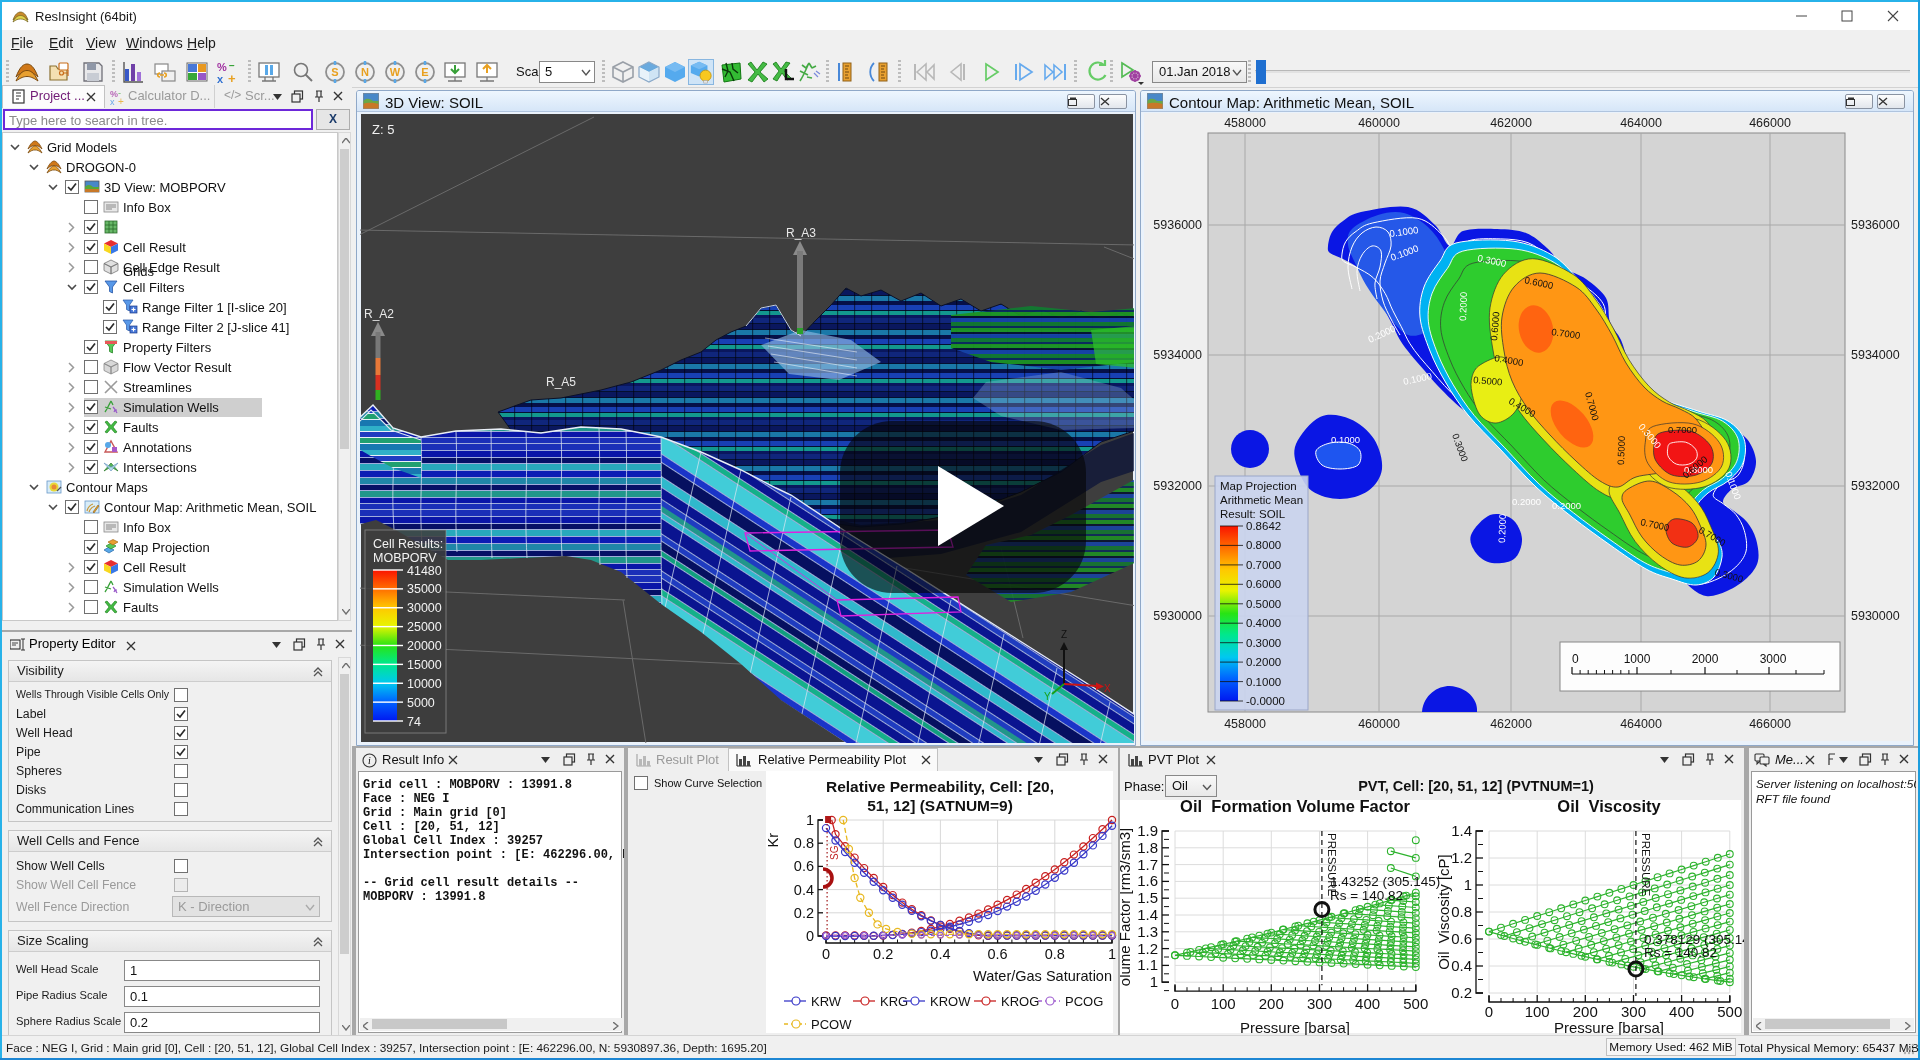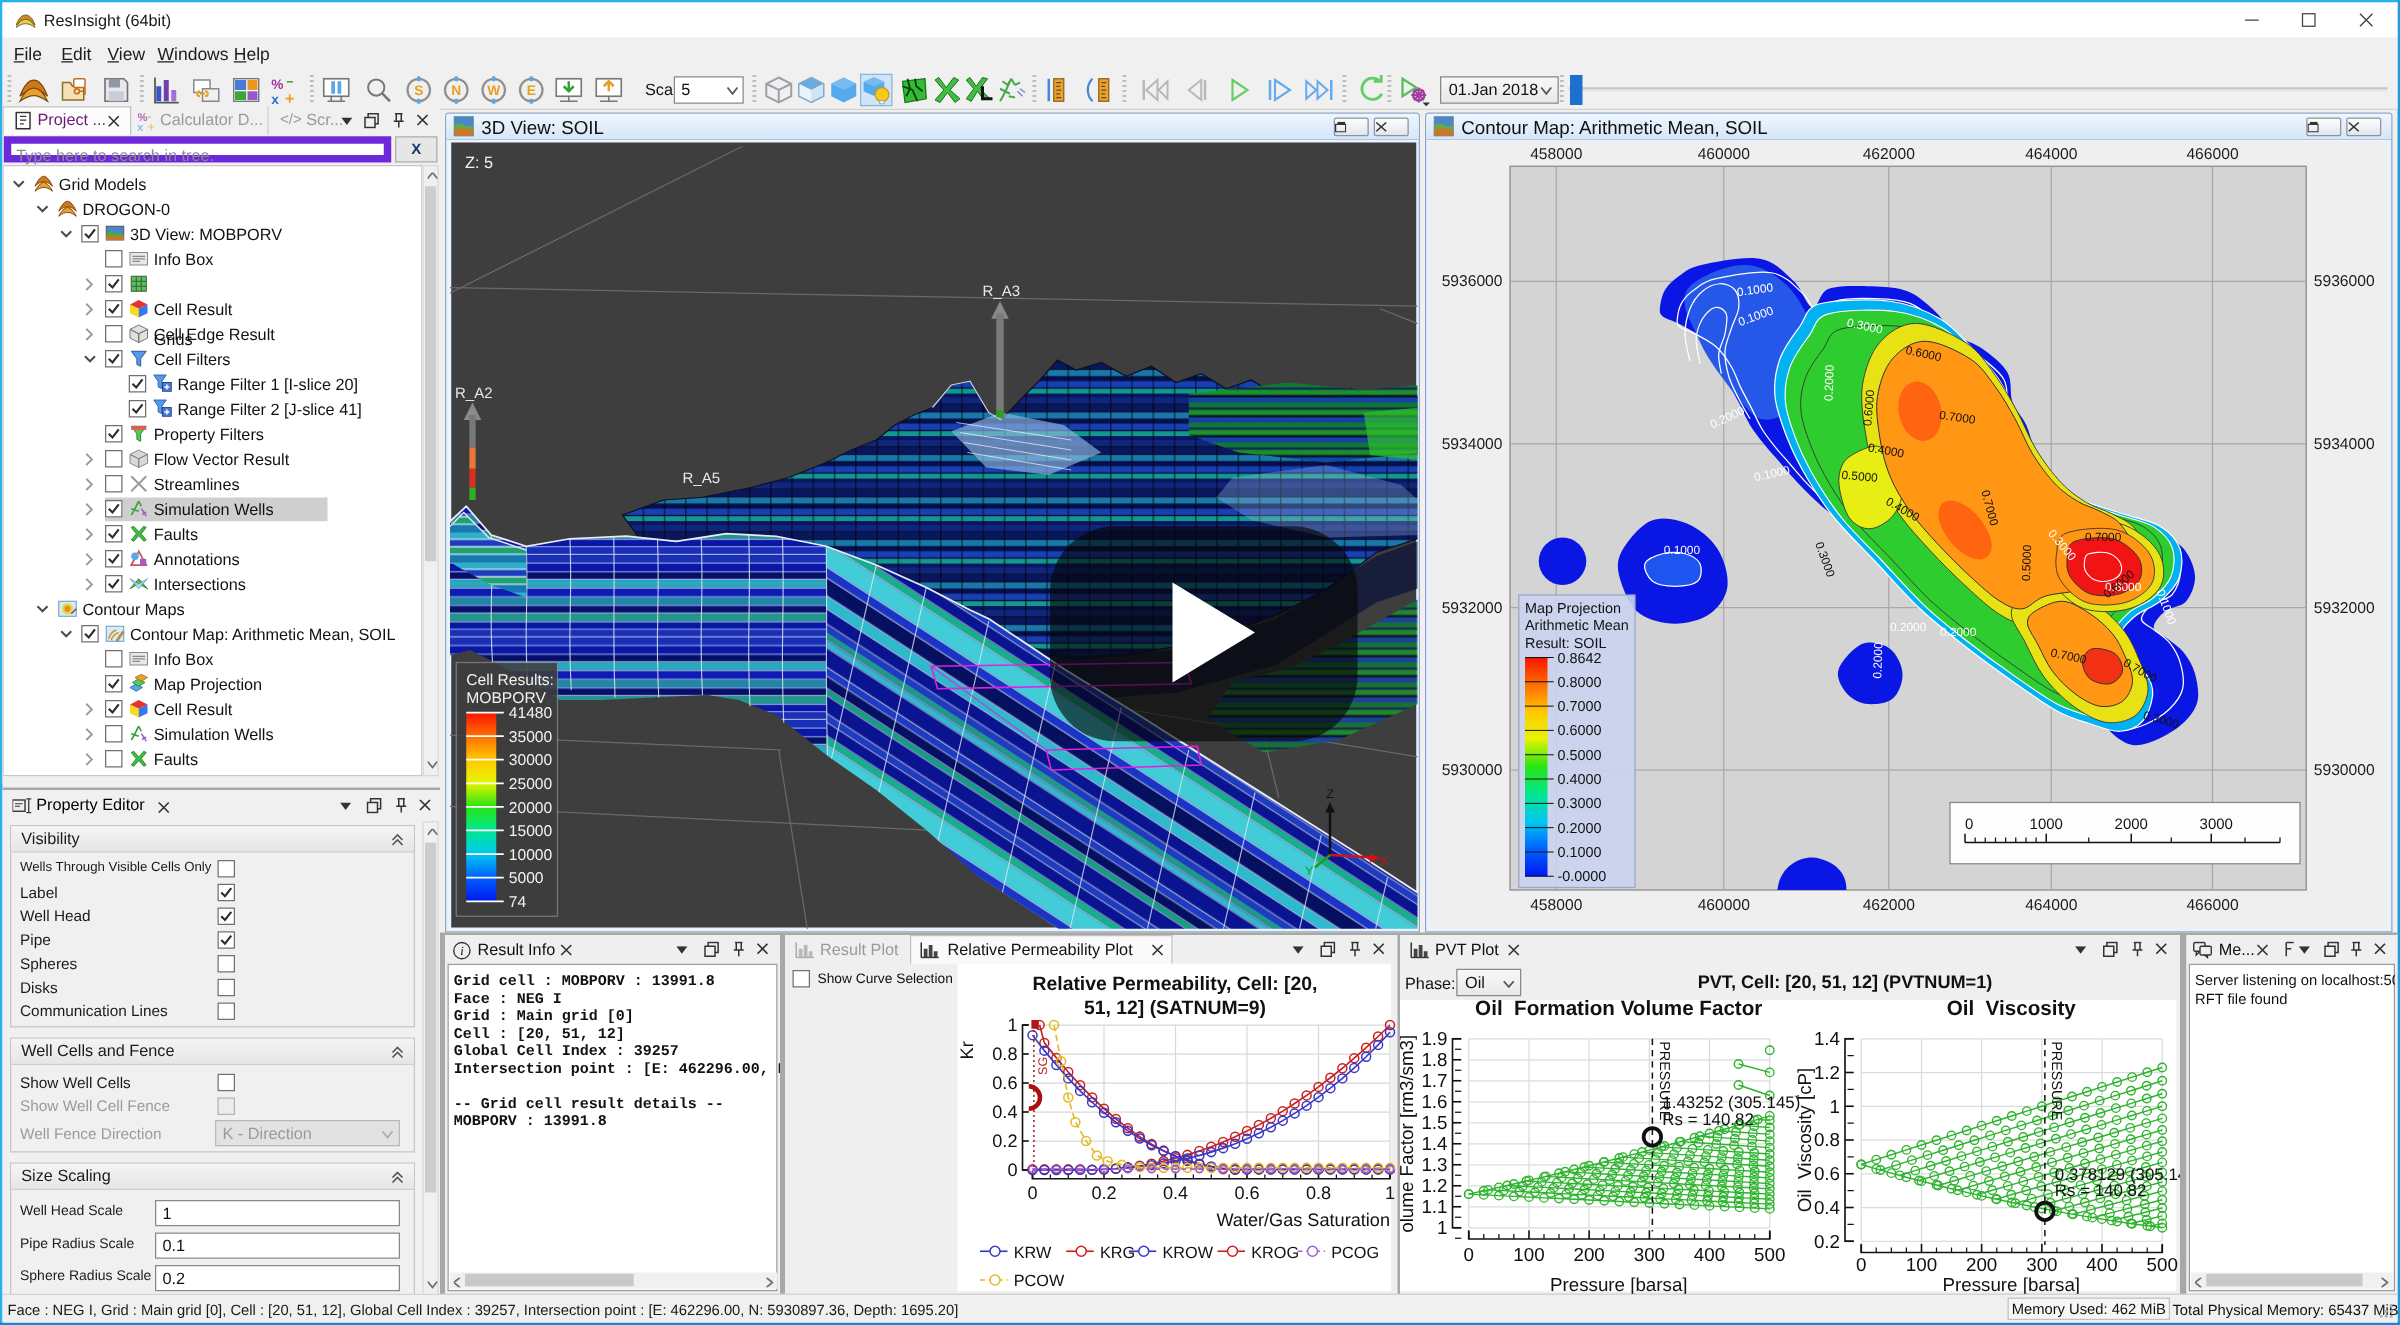--- a/index.html
+++ b/index.html
@@ -242,21 +242,21 @@
         <rect x="3.5" y="1" width="8" height="8" fill="none" stroke="#333" stroke-width="1.2"></rect>
         <rect x="1" y="4" width="8" height="8" fill="#f0f0f0" stroke="#333" stroke-width="1.2"></rect>
       </svg>
       <svg class="abs" style="left:311px;top:5px" width="12" height="13">
         <path d="M3 1 H9 M4 1 V7 M8 1 V7 M2 7 H10 M6 7 V12" stroke="#333" stroke-width="1.2"></path>
       </svg>
       <svg class="abs" style="left:331px;top:6px" width="11" height="11">
         <path d="M1 1 L9 9 M9 1 L1 9" stroke="#333" stroke-width="1.4"></path>
       </svg>
     </div>
-    <div class="abs" style="left:1px;top:24px;width:310px;height:21px;background:#fff;border:6px solid #6d28d9;font-size:13px;color:#8a8a8a;line-height:19px;padding-left:4px;">Type here to search in tree.</div>
+    <div class="abs" style="left:1px;top:24px;width:310px;height:21px;background:#fff;border:2px solid #6d28d9;font-size:13px;color:#8a8a8a;line-height:19px;padding-left:4px;">Type here to search in tree.</div>
     <div class="abs" style="left:314px;top:24px;width:34px;height:21px;background:#e6e6e6;border:1px solid #adadad;text-align:center;line-height:19px;font-size:12px;color:#1a3a6a;font-weight:bold;">X</div>
     <div class="abs" style="left:0;top:47px;width:336px;height:489px;background:#ffffff;border:1px solid #c8c8c8;"></div>
     <svg class="abs" style="left:8px;top:59px" width="10" height="7">
       <path d="M1 1 L5 5 L9 1" stroke="#4a4a4a" stroke-width="1.6" fill="none"></path>
     </svg>
     <svg class="abs" style="left:25px;top:54px" width="16" height="16" viewBox="0 0 16 16">
       <path d="M1 10 C4 3 7 2 8 2 C9 2 12 3 15 10 C12 7 10 6.5 8 6.5 C6 6.5 4 7 1 10Z" fill="#d07818" stroke="#7a4a10" stroke-width="0.8"></path>
       <path d="M1 14 C4 8 7 7 8 7 C9 7 12 8 15 14 C12 11.5 10 11 8 11 C6 11 4 11.5 1 14Z" fill="#e8a030" stroke="#7a4a10" stroke-width="0.8"></path>
     </svg>
     <div class="abs" style="left:45px;top:55px;font-size:13px;white-space:nowrap;">Grid Models</div>
@@ -1973,21 +1973,21 @@
       <line x1="515.9" y1="83.0" x2="515.9" y2="248.0" stroke="#111" stroke-width="1.2" stroke-dasharray="5,4"></line>
       <text x="521.9" y="85.0" font-size="11.5" fill="#111" transform="rotate(90 521.9 85.0)">PRESSURE</text>
       <circle cx="515.9" cy="221.0" r="7" fill="none" stroke="#111" stroke-width="3"></circle>
       <text x="523.9" y="196.4" font-size="13.5" fill="#111">0.378129 (305.145)</text>
       <text x="523.9" y="208.5" font-size="13.5" fill="#111">Rs = 140.82</text>
       <text x="489" y="64" font-size="16.5" font-weight="bold" fill="#111" text-anchor="middle">Oil&nbsp;&nbsp;Viscosity</text>
       <text x="489" y="285.0" font-size="15" fill="#111" text-anchor="middle">Pressure [barsa]</text>
       <text x="329" y="164" font-size="15" fill="#111" transform="rotate(-90 329 164)" text-anchor="middle">Oil&nbsp;&nbsp;Viscosity [cP]</text>
     </svg>
   </div>
-<div class="abs" style="left:1749px;top:748px;width:169px;height:287px;background:#efefef;">
+<div class="abs" style="left:1749px;top:748px;width:169px;height:287px;background:#efefef;font-style:italic;">
     <svg class="abs" style="left:5px;top:5px" width="17" height="14">
       <rect x="1" y="1" width="9" height="7" rx="1" fill="none" stroke="#333" stroke-width="1.1"></rect>
       <path d="M3 8 L3 11 L6 8" fill="none" stroke="#333" stroke-width="1.1"></path>
       <rect x="6" y="4" width="9" height="7" rx="1" fill="#efefef" stroke="#333" stroke-width="1.1"></rect>
       <path d="M12 11 L12 13 L9.5 11" fill="none" stroke="#333" stroke-width="1.1"></path>
     </svg>
     <div class="abs" style="left:26px;top:4px;font-size:13px;">Me...</div>
     <svg class="abs" style="left:56px;top:7px" width="11" height="11">
       <path d="M1 1 L9 9 M9 1 L1 9" stroke="#333" stroke-width="1.3"></path>
     </svg>

